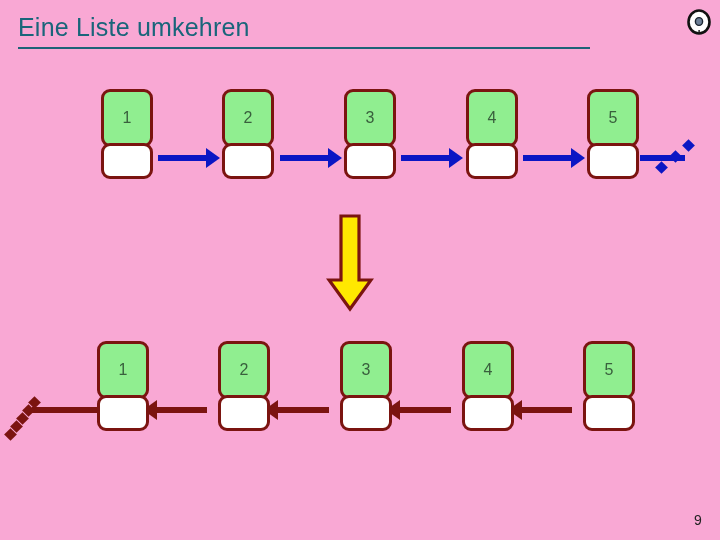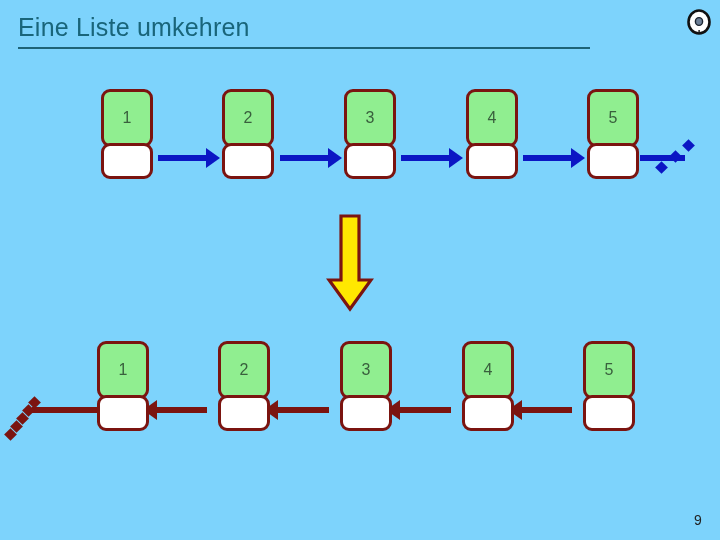--- a/index.html
+++ b/index.html
@@ -4,21 +4,21 @@
 <style>
   html, body {
     margin: 0;
     padding: 0;
     background: #ffffff;
   }
   #slide {
     position: relative;
     width: 720px;
     height: 540px;
-    background: #7dd3fc;
+    background: #f9a8d4;
     overflow: hidden;
     font-family: "Liberation Sans", sans-serif;
   }
 
   
   #title {
     position: absolute;
     left: 18px;
     top: 12px;
     font-size: 25px;

